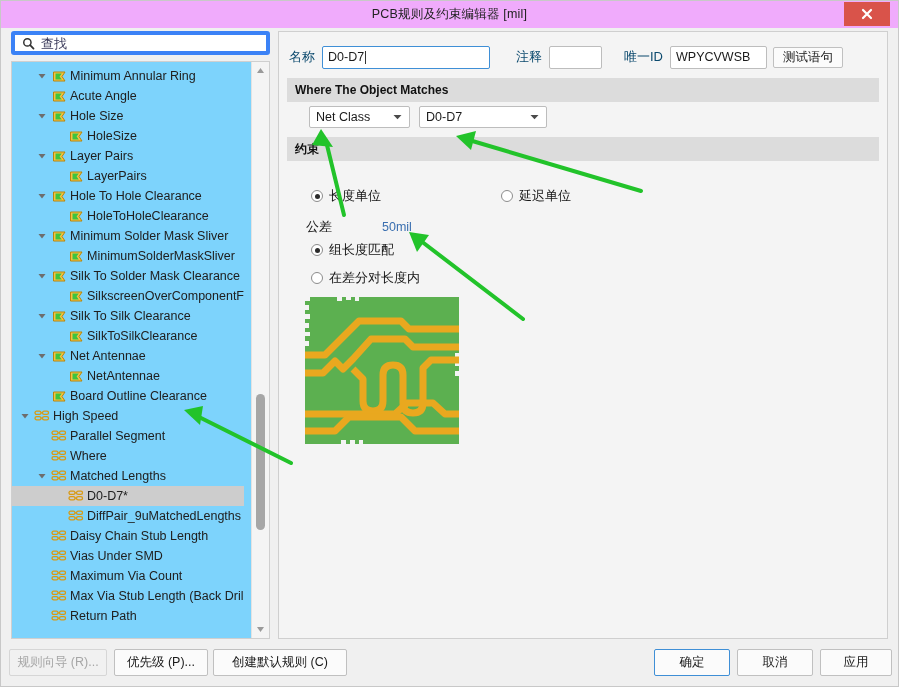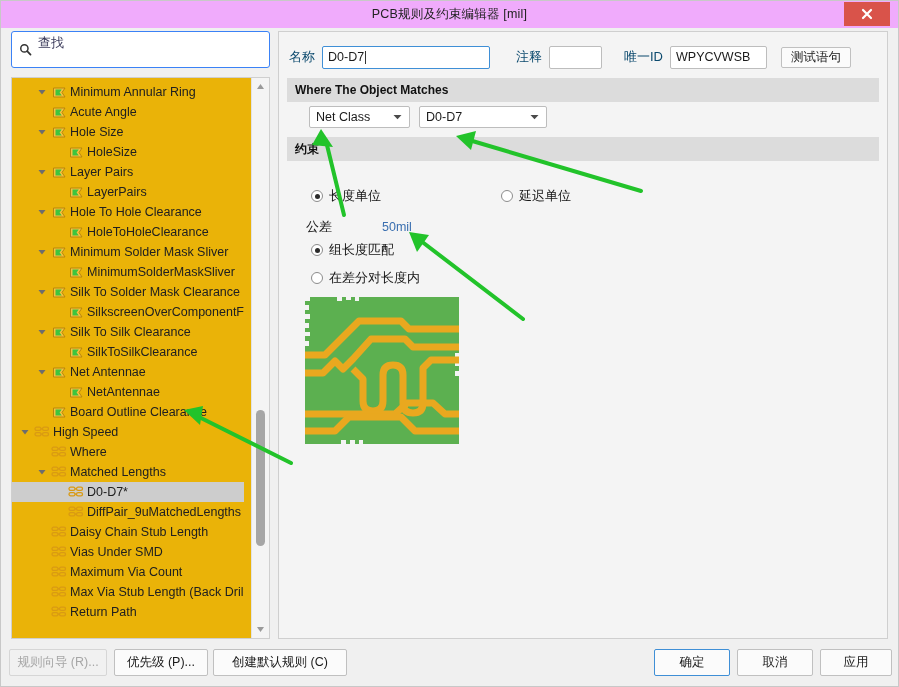--- a/index.html
+++ b/index.html
@@ -22,33 +22,33 @@
   .close-btn{
     position:absolute;right:8px;top:1px;width:46px;height:24px;
     background:#d9534a;border:none;cursor:pointer;
     display:flex;align-items:center;justify-content:center;
   }
   .close-btn svg{display:block;}
 
   
   .left-pane{position:absolute;left:10px;top:30px;width:259px;bottom:47px;}
   .search-box{
-    position:relative;height:37px;background:#fff;border:1px solid #3b82f6;
-    border-radius:3px;box-sizing:border-box;display:flex;
+    position:relative;height:24px;background:#fff;border:4px solid #3b82f6;
+    border-radius:3px;box-sizing:border-box;display:flex;align-items:center;
   }
   .search-ico{width:26px;display:flex;align-items:center;justify-content:center;}
   .search-input{
     flex:1;border:none;outline:none;background:transparent;
     font-family:inherit;font-size:13px;color:#3a3a5a;padding:0;height:21px;
   }
   .search-input::placeholder{color:#3a3a5a;opacity:1;}
 
   .tree-wrap{
     position:absolute;left:0;right:0;top:30px;bottom:0;
-    background:#eab308;border:1px solid #cfcfcf;box-sizing:border-box;overflow:hidden;margin-top:16px;
+    background:#7dd3fc;border:1px solid #cfcfcf;box-sizing:border-box;overflow:hidden;
   }
   .tree{
     position:absolute;left:0;top:0;right:17px;bottom:0;
     padding:4px 0 0 0;overflow:hidden;
   }
   .trow{height:20px;display:flex;align-items:center;white-space:nowrap;font-size:12.5px;color:#202020;}
   .trow.sel{background:#cdcdcd;}
   .twist{width:14px;min-width:14px;display:flex;align-items:center;justify-content:center;}
   .twist svg{display:block;}
   .ticon{width:20px;min-width:20px;display:flex;align-items:center;justify-content:center;}
@@ -350,20 +350,35 @@
                 <g fill="none" stroke="#d99a13" stroke-width="1.3">
                   <rect x="1" y="1.2" width="6" height="3.2" rx="1.6"></rect>
                   <rect x="8.5" y="1.2" width="6" height="3.2" rx="1.6"></rect>
                   <rect x="1" y="6.6" width="6" height="3.2" rx="1.6"></rect>
                   <rect x="8.5" y="6.6" width="6" height="3.2" rx="1.6"></rect>
                   <path d="M7 2.8 L8.5 2.8 M7 8.2 L8.5 8.2"></path>
                 </g>
               </svg>
             </span>
             <span class="tlabel">High Speed</span>
+          </div>
+          <div class="trow" style="padding-left: 23px;">
+            <span class="twist"></span>
+            <span class="ticon">
+              <svg width="16" height="12" viewBox="0 0 16 12">
+                <g fill="none" stroke="#d99a13" stroke-width="1.3">
+                  <rect x="1" y="1.2" width="6" height="3.2" rx="1.6"></rect>
+                  <rect x="8.5" y="1.2" width="6" height="3.2" rx="1.6"></rect>
+                  <rect x="1" y="6.6" width="6" height="3.2" rx="1.6"></rect>
+                  <rect x="8.5" y="6.6" width="6" height="3.2" rx="1.6"></rect>
+                  <path d="M7 2.8 L8.5 2.8 M7 8.2 L8.5 8.2"></path>
+                </g>
+              </svg>
+            </span>
+            <span class="tlabel">Parallel Segment</span>
           </div>
           <div class="trow" style="padding-left: 23px;">
             <span class="twist"></span>
             <span class="ticon">
               <svg width="16" height="12" viewBox="0 0 16 12">
                 <g fill="none" stroke="#d99a13" stroke-width="1.3">
                   <rect x="1" y="1.2" width="6" height="3.2" rx="1.6"></rect>
                   <rect x="8.5" y="1.2" width="6" height="3.2" rx="1.6"></rect>
                   <rect x="1" y="6.6" width="6" height="3.2" rx="1.6"></rect>
                   <rect x="8.5" y="6.6" width="6" height="3.2" rx="1.6"></rect>
@@ -527,21 +542,21 @@
       <span class="fld-label" style="margin-left:26px;">注释</span>
       <span class="tbox" style="width:53px;">
         <span></span>
       </span>
 
       <span class="fld-label" style="margin-left:22px;">唯一ID</span>
       <span class="tbox" style="width:97px;">
         <span>WPYCVWSB</span>
       </span>
 
-      <button class="btn" style="margin-left:14px;width:70px;height:21px;">测试语句</button>
+      <button class="btn" style="margin-left:6px;width:70px;height:21px;">测试语句</button>
     </div>
 
     <div class="sect-bar" style="top:46px;">Where The Object Matches</div>
 
     <div class="combo" style="position:absolute;left:30px;top:74px;width:101px;">
       <span>Net Class</span>
       <span class="arw">
         <svg width="9" height="6" viewBox="0 0 9 6">
             <path d="M0.5 1 L8.5 1 L4.5 5.2 Z" fill="#4a4a4a"></path>
           </svg>

